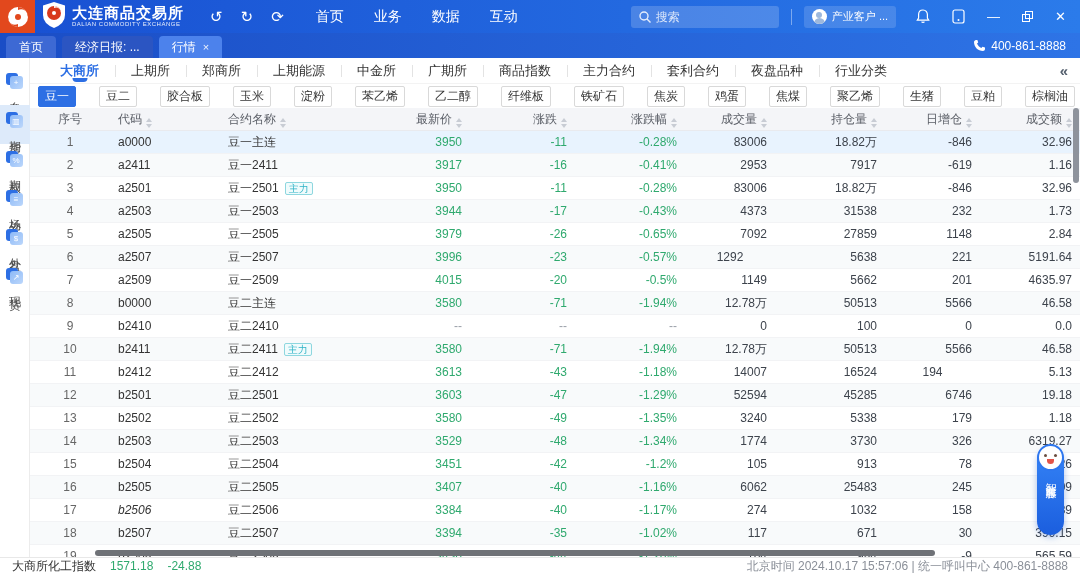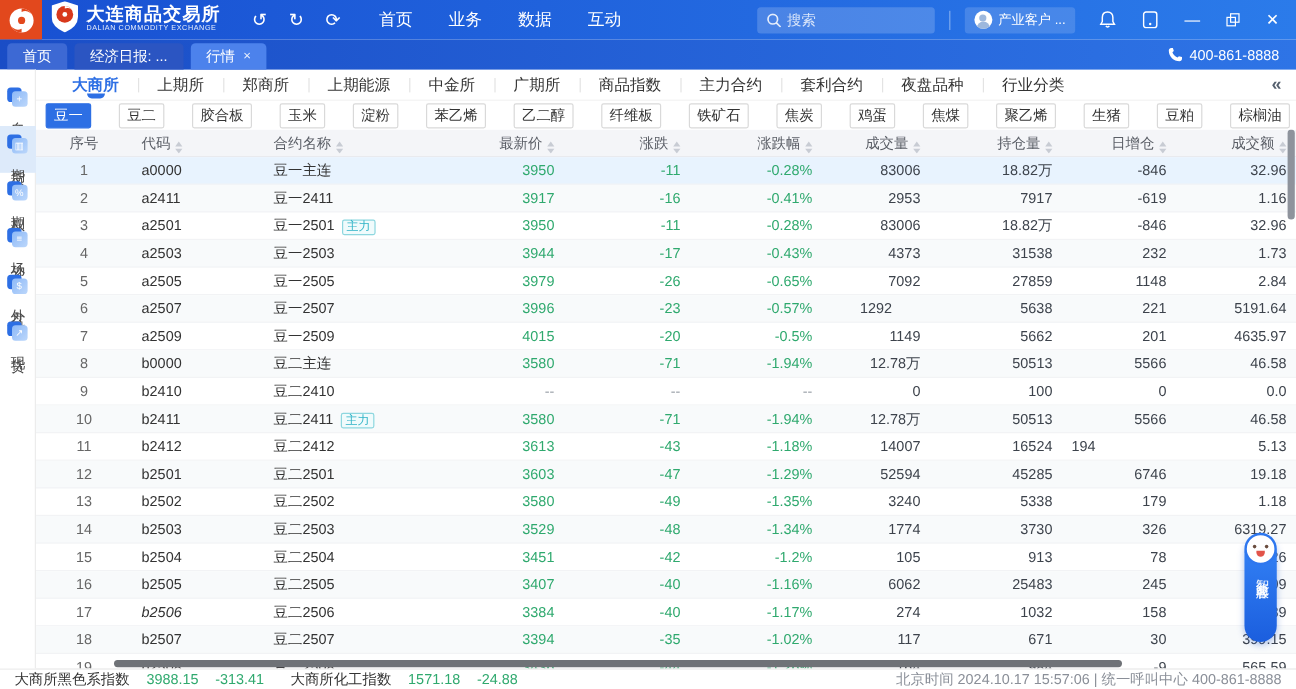--- a/index.html
+++ b/index.html
@@ -468,21 +468,21 @@
           </div>
           <div class="trow">
             <div class="tc seqc" style="width: 80px; text-align: center;">11</div>
             <div class="tc codec" style="width: 110px; text-align: left;">b2412</div>
             <div class="tc codec" style="width: 145px; text-align: left;">豆二2412</div>
             <div class="tc green" style="width: 105px; text-align: right;">3613</div>
             <div class="tc green" style="width: 105px; text-align: right;">-43</div>
             <div class="tc green" style="width: 110px; text-align: right;">-1.18%</div>
             <div class="tc dark" style="width: 90px; text-align: right;">14007</div>
             <div class="tc dark" style="width: 110px; text-align: right;">16524</div>
-            <div class="tc dark" style="width: 95px; text-align: left;">194</div>
+            <div class="tc dark" style="width: 95px; text-align: center;">194</div>
             <div class="tc dark" style="width: 100px; text-align: right;">5.13</div>
           </div>
           <div class="trow even">
             <div class="tc seqc" style="width: 80px; text-align: center;">12</div>
             <div class="tc codec" style="width: 110px; text-align: left;">b2501</div>
             <div class="tc codec" style="width: 145px; text-align: left;">豆二2501</div>
             <div class="tc green" style="width: 105px; text-align: right;">3603</div>
             <div class="tc green" style="width: 105px; text-align: right;">-47</div>
             <div class="tc green" style="width: 110px; text-align: right;">-1.29%</div>
             <div class="tc dark" style="width: 90px; text-align: right;">52594</div>
@@ -582,25 +582,20 @@
 
   <div class="svc">
     <div class="face"></div>
     <div class="svctxt">智能客服</div>
   </div>
 </div>
 
 <div class="statusbar">
   <div id="status-indices" style="display:flex">
       <div class="idx">
-        <span class="lbl">大商所黑色系指数</span>
-        <span class="green">3988.15</span>
-        <span class="green">-313.41</span>
-      </div>
-      <div class="idx">
         <span class="lbl">大商所化工指数</span>
         <span class="green">1571.18</span>
         <span class="green">-24.88</span>
       </div>
     </div>
   <div class="status-right">
     <span>北京时间 2024.10.17 15:57:06</span>
     <span> <span>|</span> </span>
     <span>统一呼叫中心 400-861-8888</span>
   </div>

